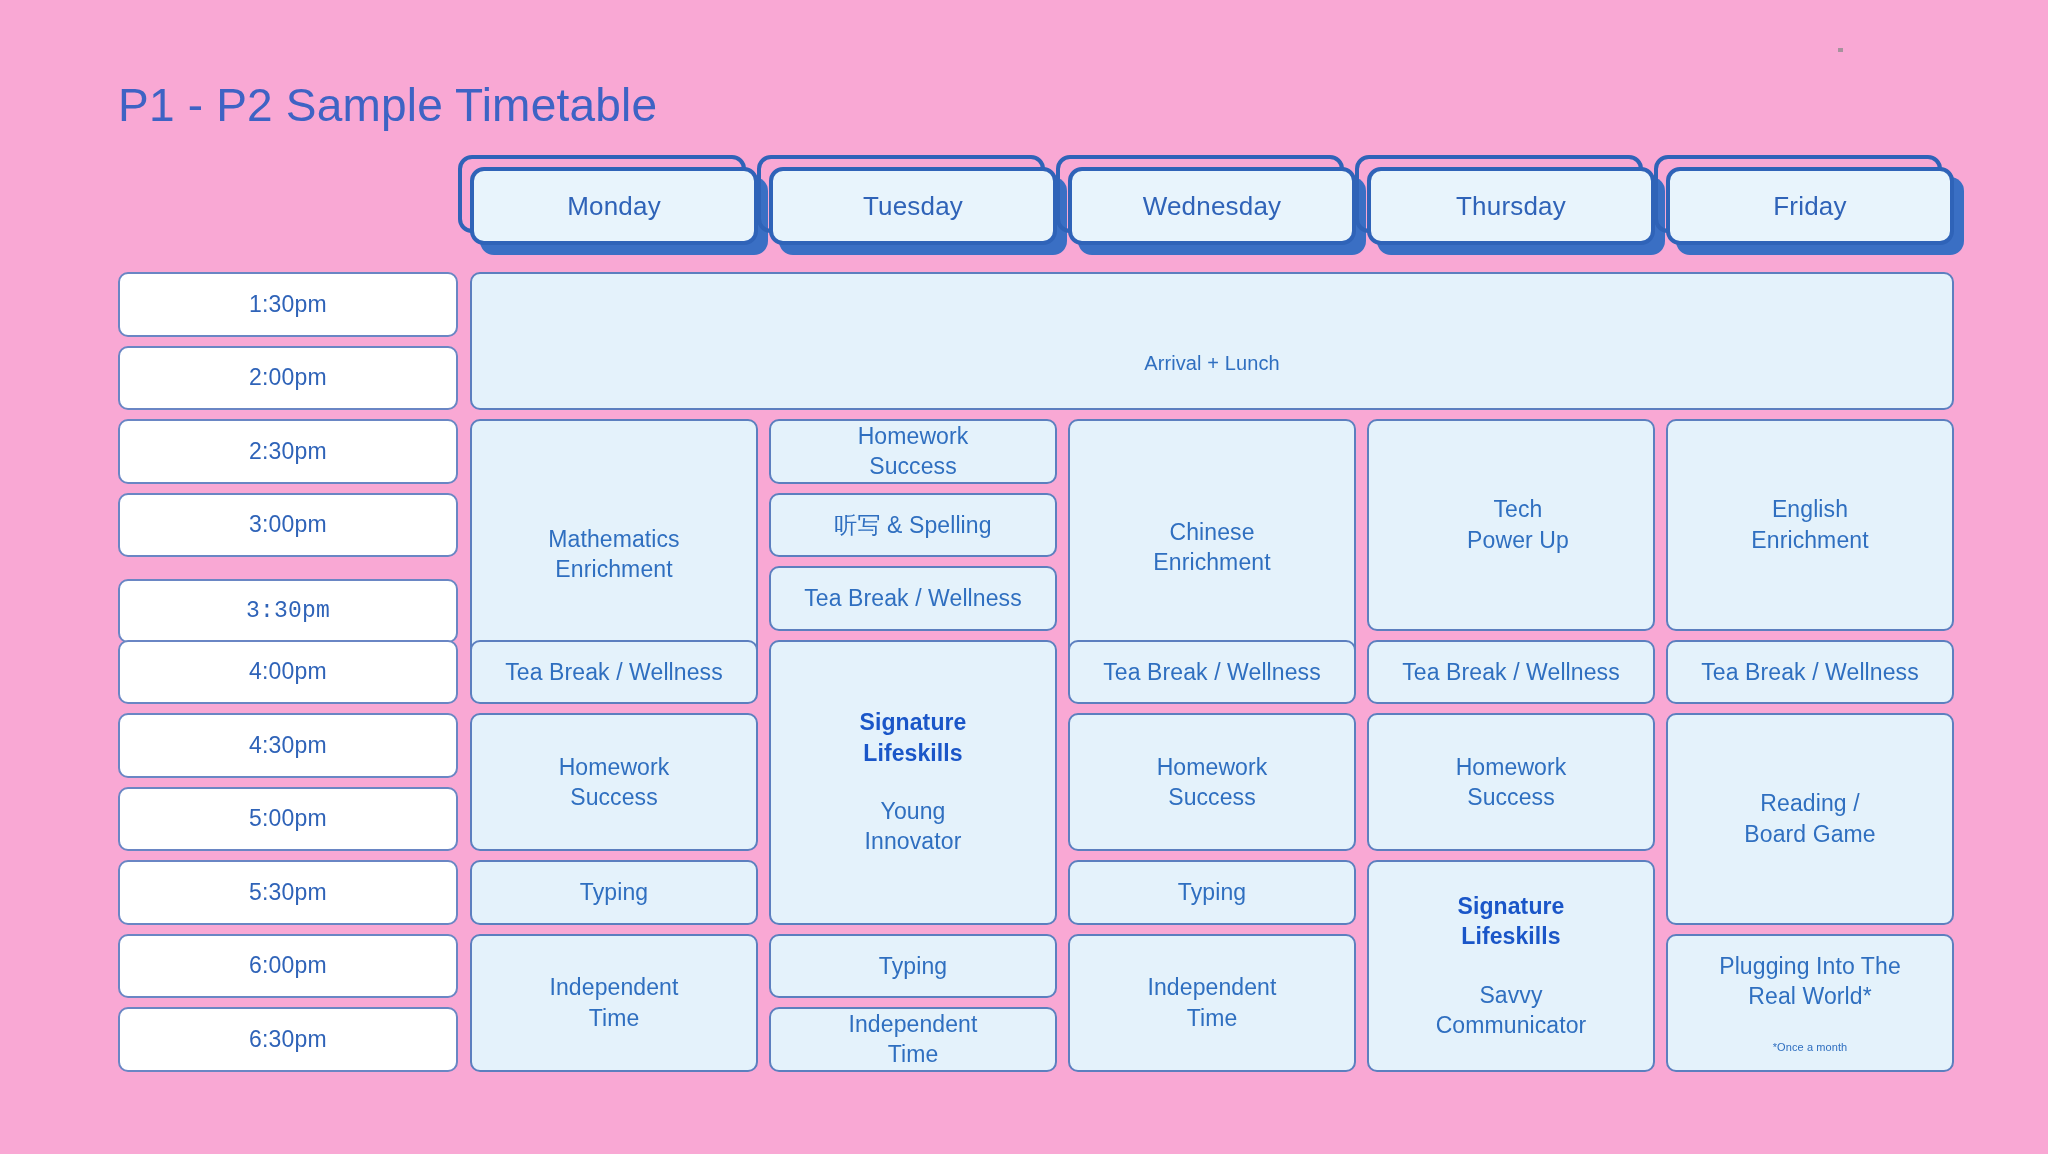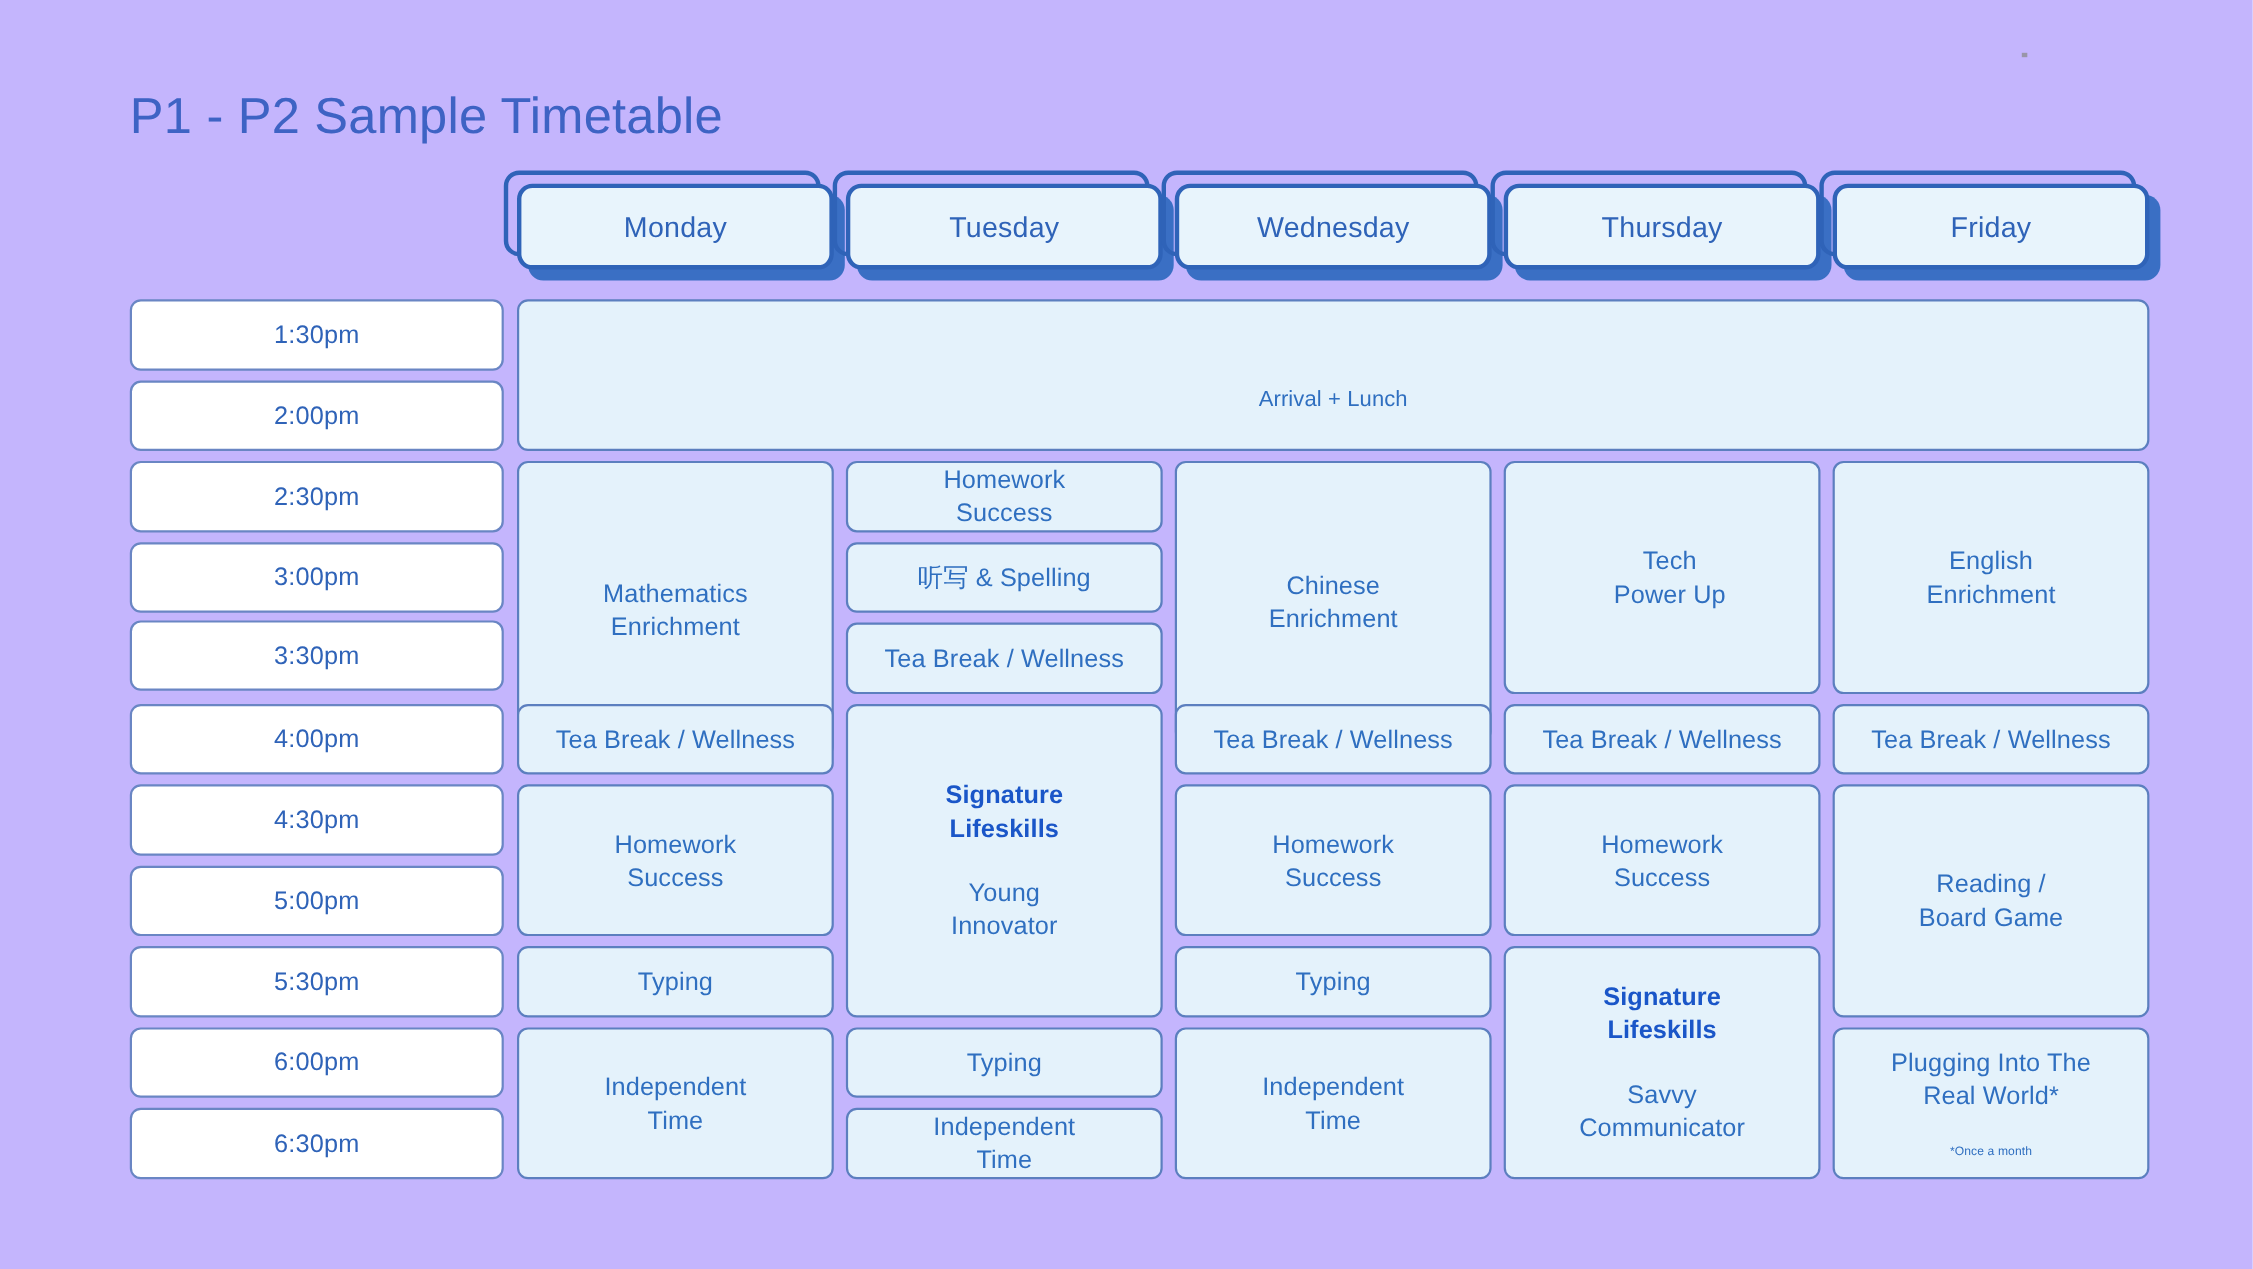--- a/index.html
+++ b/index.html
@@ -9,21 +9,21 @@
     height: 1154px;
     background: #ffffff;
     font-family: "Liberation Sans", sans-serif;
     overflow: hidden;
   }
 
   #root {
     position: relative;
     width: 2048px;
     height: 1154px;
-    background: #c4b5fd;
+    background: #f9a8d4;
   }
 
   
   .page-title {
     position: absolute;
     left: 118px;
     top: 78px;
     font-size: 46px;
     font-weight: 500;
     letter-spacing: 0.2px;
@@ -195,21 +195,21 @@
       </div>
       <div class="time-cell" style="top: 345.5px; height: 64.5px;">
         <span>2:00pm</span>
       </div>
       <div class="time-cell" style="top: 419px; height: 64.5px;">
         <span>2:30pm</span>
       </div>
       <div class="time-cell" style="top: 492.5px; height: 64.5px;">
         <span>3:00pm</span>
       </div>
-      <div class="time-cell" style="top: 564px; height: 64px;">
+      <div class="time-cell" style="top: 579px; height: 64px; font-family: Liberation Mono, monospace;">
         <span>3:30pm</span>
       </div>
       <div class="time-cell" style="top: 639.5px; height: 64.5px;">
         <span>4:00pm</span>
       </div>
       <div class="time-cell" style="top: 713px; height: 64.5px;">
         <span>4:30pm</span>
       </div>
       <div class="time-cell" style="top: 786.5px; height: 64.5px;">
         <span>5:00pm</span>

